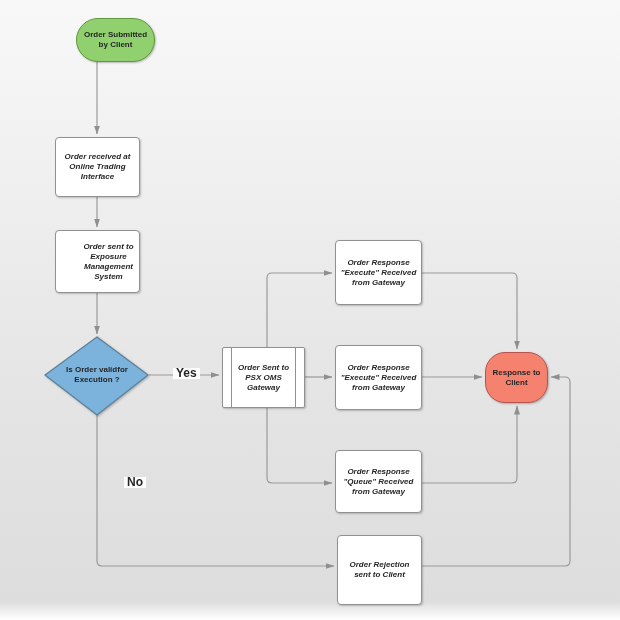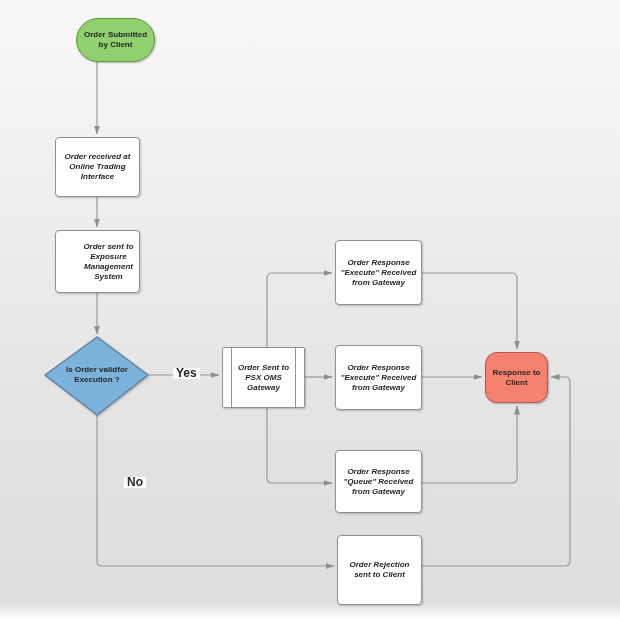--- a/index.html
+++ b/index.html
@@ -33,21 +33,21 @@
   .stadium-start{
     background:#90d06f;
     border:1.5px solid #609939;
     border-radius:22px;
     box-shadow:1px 1px 2px rgba(0,0,0,0.25);
     padding:2px 4px;
   }
   .stadium-end{
     background:#f5826e;
     border:1.5px solid #b85450;
-    border-radius:12px;
+    border-radius:20px;
     box-shadow:1px 1px 2px rgba(0,0,0,0.25);
     padding:8px 3px;
   }
   .diamond-svg{position:absolute;z-index:2;overflow:visible;}
   .diamond-label{
     position:absolute;z-index:3;
     display:flex;align-items:center;justify-content:center;
     text-align:center;font-size:8px;font-weight:bold;color:#262626;line-height:10px;
   }
   .inner-bar{

